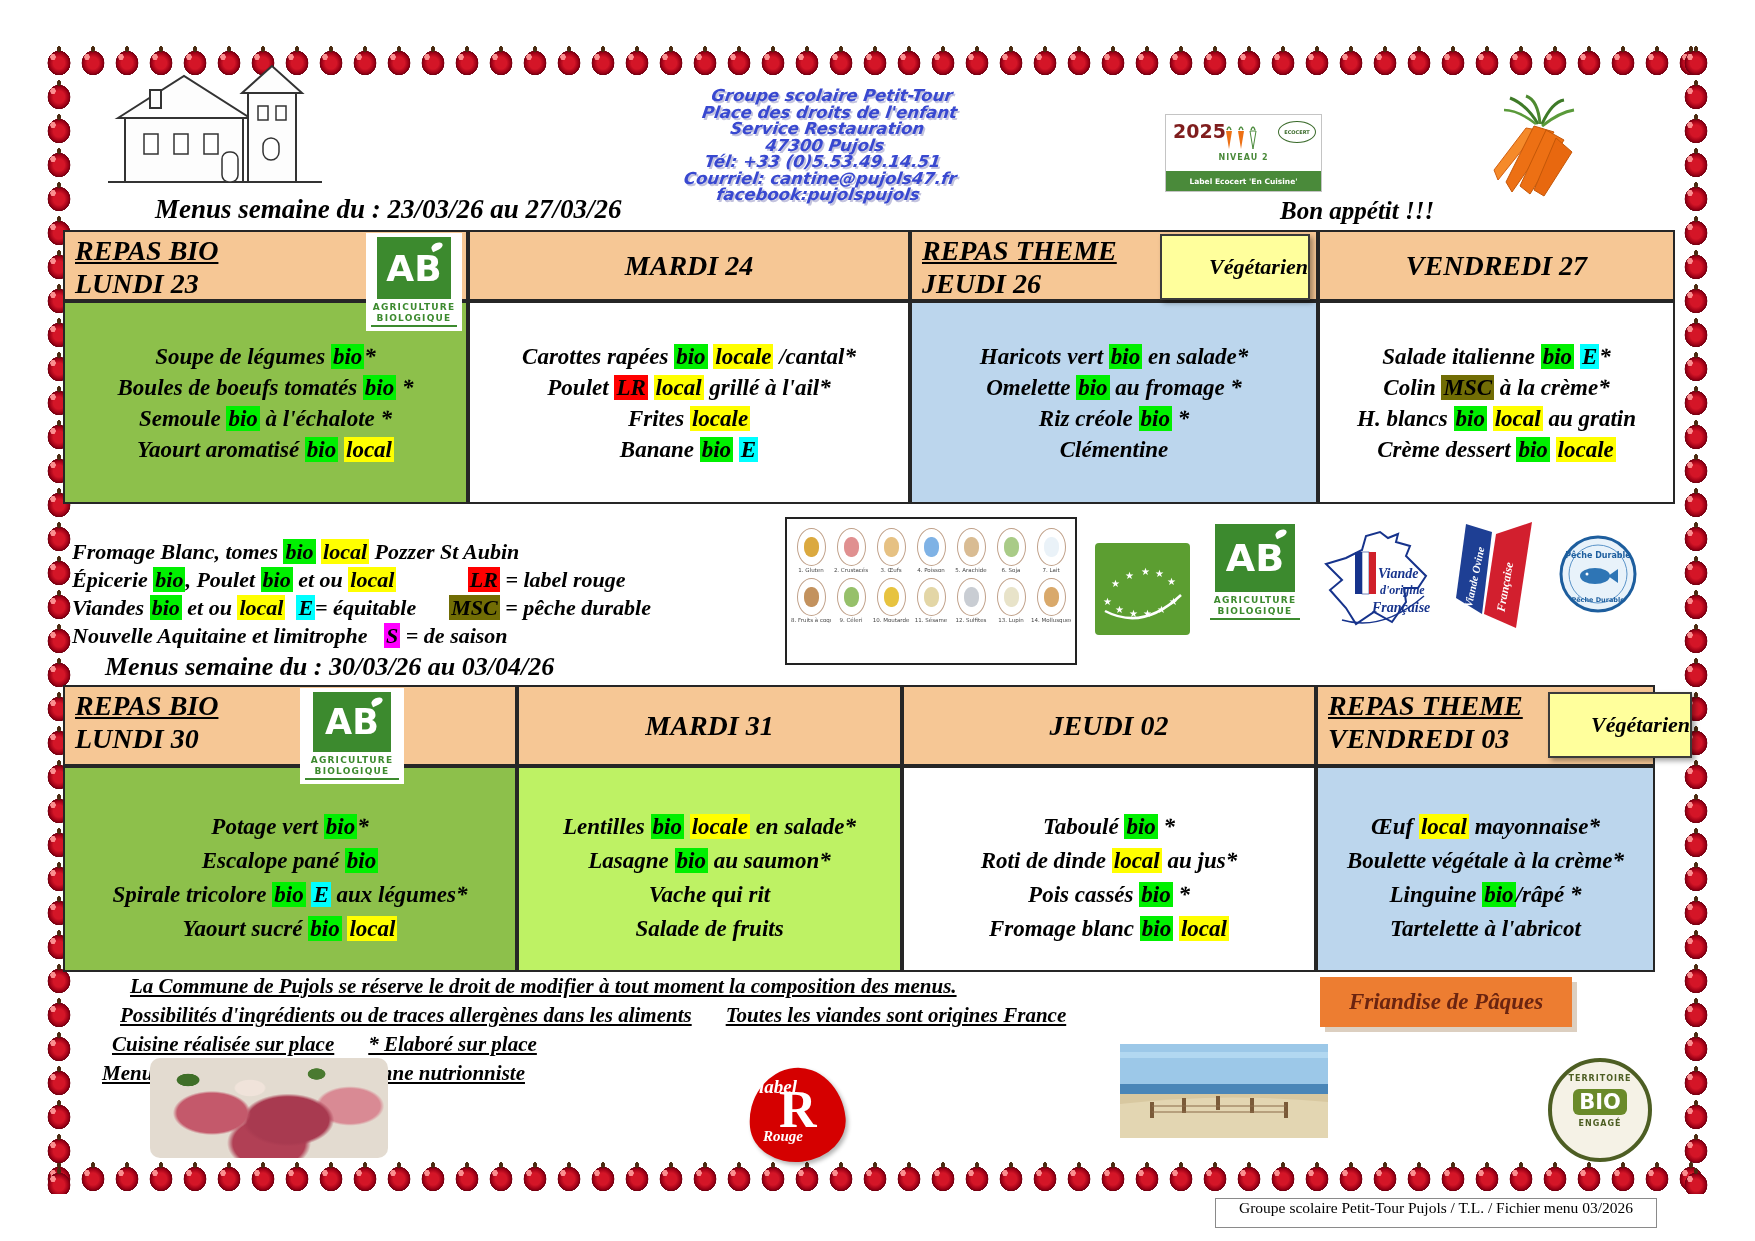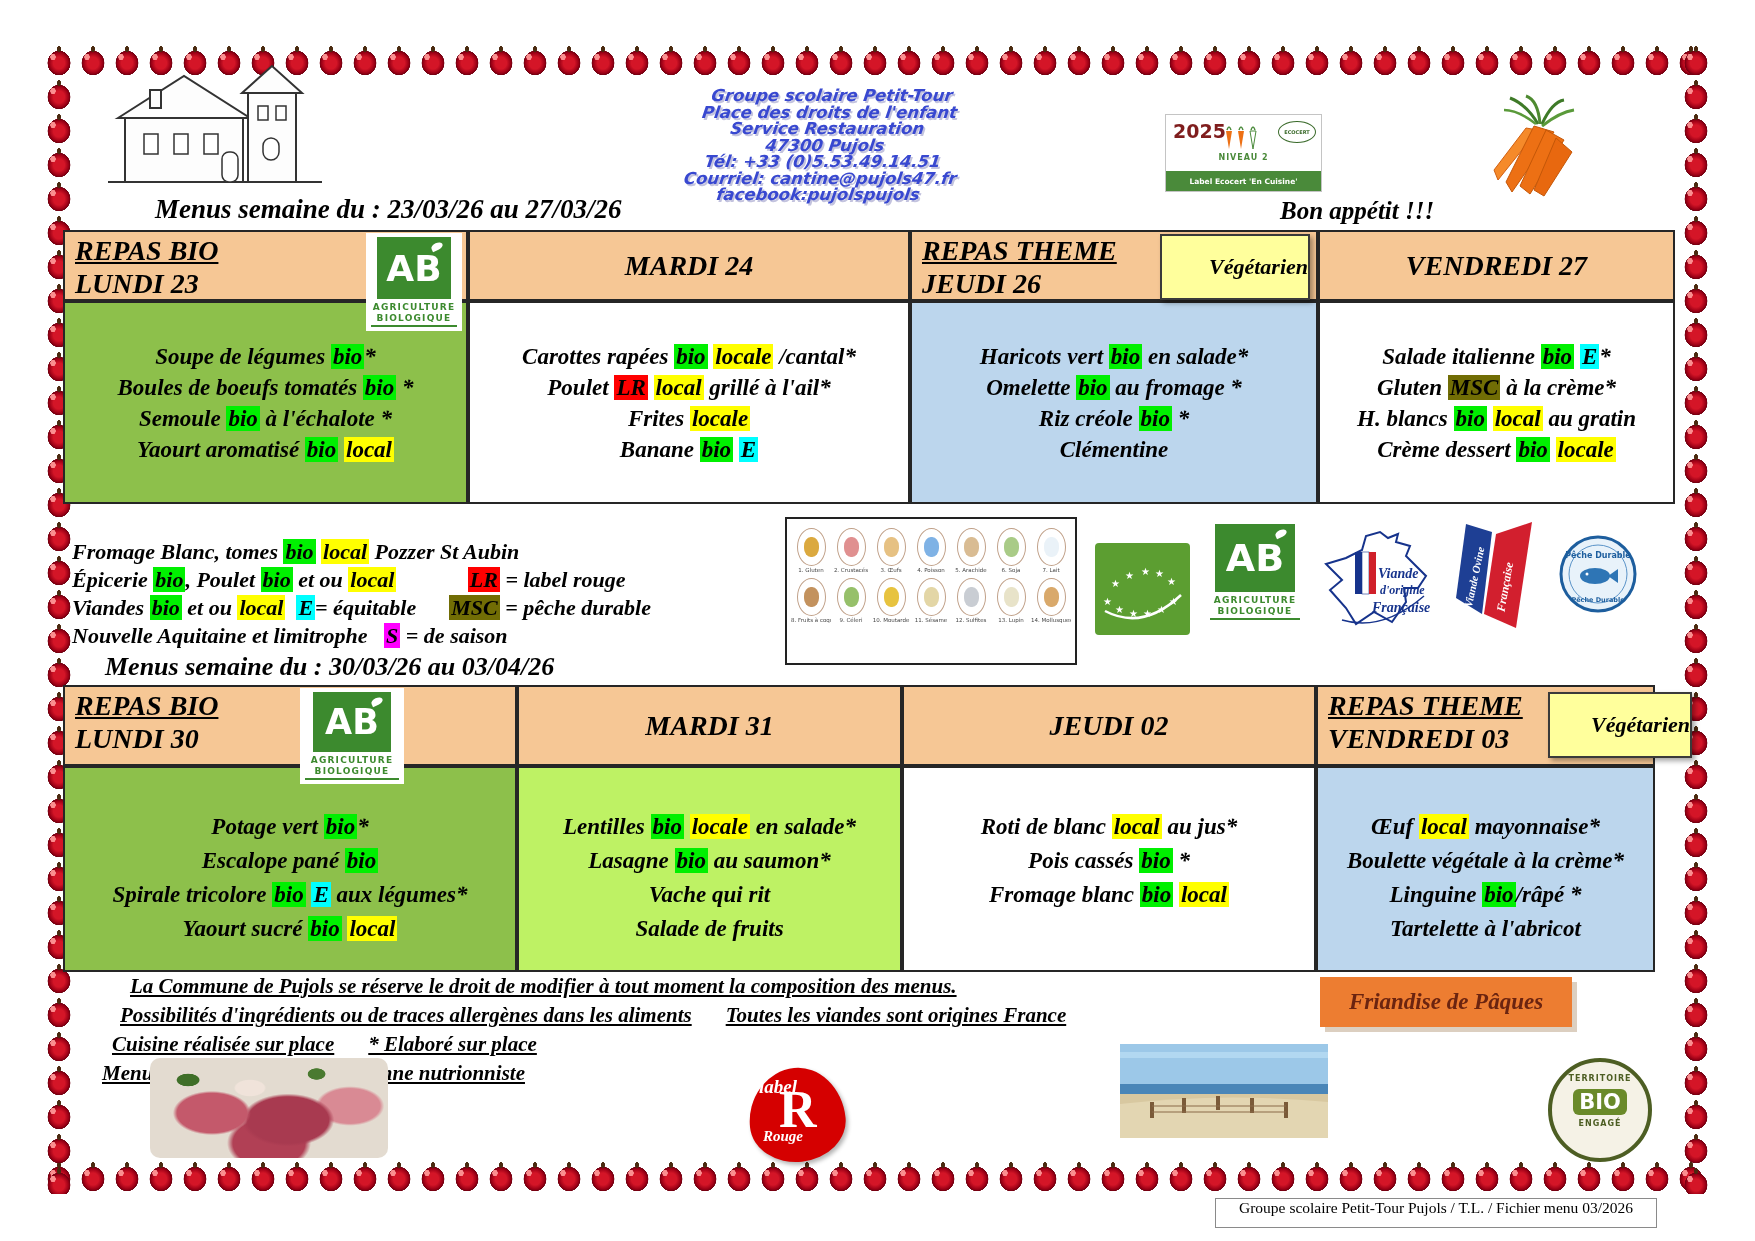--- a/index.html
+++ b/index.html
@@ -243,21 +243,21 @@
     <div class="items serif-bi">
         <div class="mi"><span>Haricots vert </span><span class="hl hl-g">bio</span><span> en salade*</span></div>
         <div class="mi"><span>Omelette </span><span class="hl hl-g">bio</span><span> au fromage *</span></div>
         <div class="mi"><span>Riz créole </span><span class="hl hl-g">bio</span><span> *</span></div>
         <div class="mi"><span>Clémentine</span></div>
       </div>
   </div>
   <div class="cell" style="left:1318px;top:301px;width:357px;height:203px;background:#ffffff;">
     <div class="items serif-bi">
         <div class="mi"><span>Salade italienne </span><span class="hl hl-g">bio</span><span> </span><span class="hl hl-c">E</span><span>*</span></div>
-        <div class="mi"><span>Gluten </span><span class="hl hl-o">MSC</span><span> à la crème*</span></div>
+        <div class="mi"><span>Colin </span><span class="hl hl-o">MSC</span><span> à la crème*</span></div>
         <div class="mi"><span>H. blancs </span><span class="hl hl-g">bio</span><span> </span><span class="hl hl-y">local</span><span> au gratin</span></div>
         <div class="mi"><span>Crème dessert </span><span class="hl hl-g">bio</span><span> </span><span class="hl hl-y">locale</span></div>
       </div>
   </div>
 
   <div class="ab-logo ab1">
     <div class="ab-square">
       <span>AB</span>
       <span class="ab-leaf"></span>
     </div>
@@ -463,21 +463,22 @@
   <div class="cell" style="left:517px;top:766px;width:385px;height:206px;background:#bef264;">
     <div class="items w2 serif-bi">
         <div class="mi"><span>Lentilles </span><span class="hl hl-g">bio</span><span> </span><span class="hl hl-y">locale</span><span> en salade*</span></div>
         <div class="mi"><span>Lasagne </span><span class="hl hl-g">bio</span><span> au saumon*</span></div>
         <div class="mi"><span>Vache qui rit</span></div>
         <div class="mi"><span>Salade de fruits</span></div>
       </div>
   </div>
   <div class="cell" style="left:902px;top:766px;width:414px;height:206px;background:#ffffff;">
     <div class="items w2 serif-bi">
-        <div class="mi"><span>Roti de blanc </span><span class="hl hl-y">local</span><span> au jus*</span></div>
+        <div class="mi"><span>Taboulé </span><span class="hl hl-g">bio</span><span> *</span></div>
+        <div class="mi"><span>Roti de dinde </span><span class="hl hl-y">local</span><span> au jus*</span></div>
         <div class="mi"><span>Pois cassés </span><span class="hl hl-g">bio</span><span> *</span></div>
         <div class="mi"><span>Fromage blanc </span><span class="hl hl-g">bio</span><span> </span><span class="hl hl-y">local</span></div>
       </div>
   </div>
   <div class="cell" style="left:1316px;top:766px;width:339px;height:206px;background:#bcd6ed;">
     <div class="items w2 serif-bi">
         <div class="mi"><span>Œuf </span><span class="hl hl-y">local</span><span> mayonnaise*</span></div>
         <div class="mi"><span>Boulette végétale à la crème*</span></div>
         <div class="mi"><span>Linguine </span><span class="hl hl-g">bio</span><span>/râpé *</span></div>
         <div class="mi"><span>Tartelette à l'abricot</span></div>

